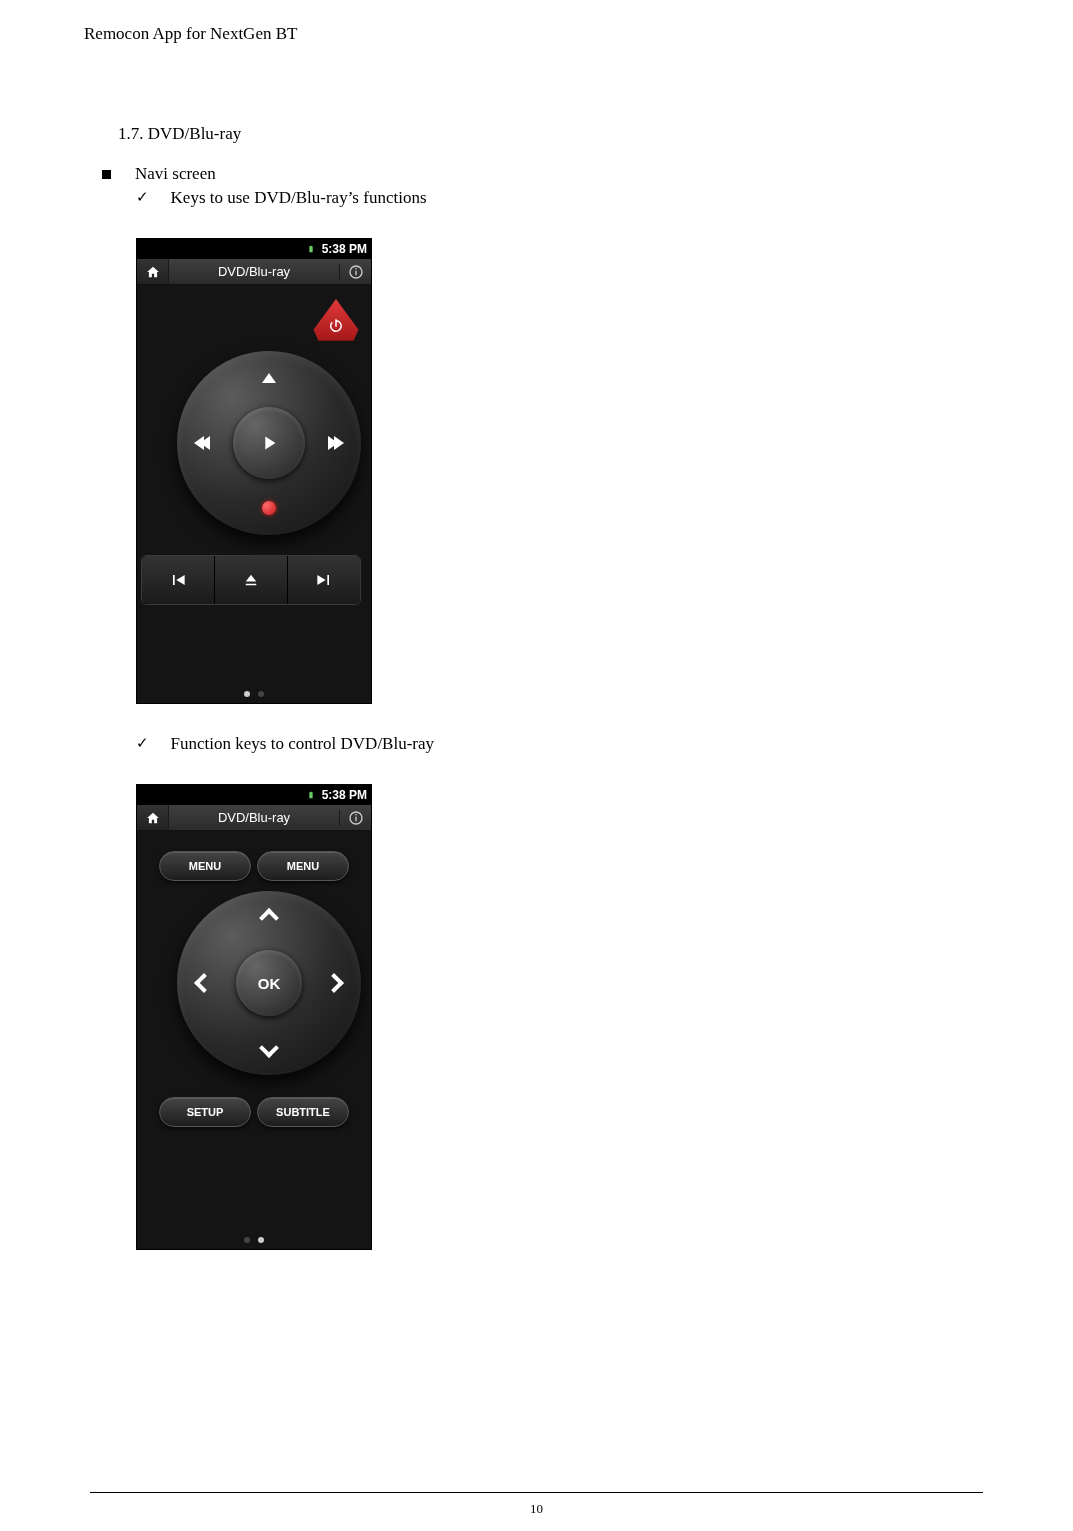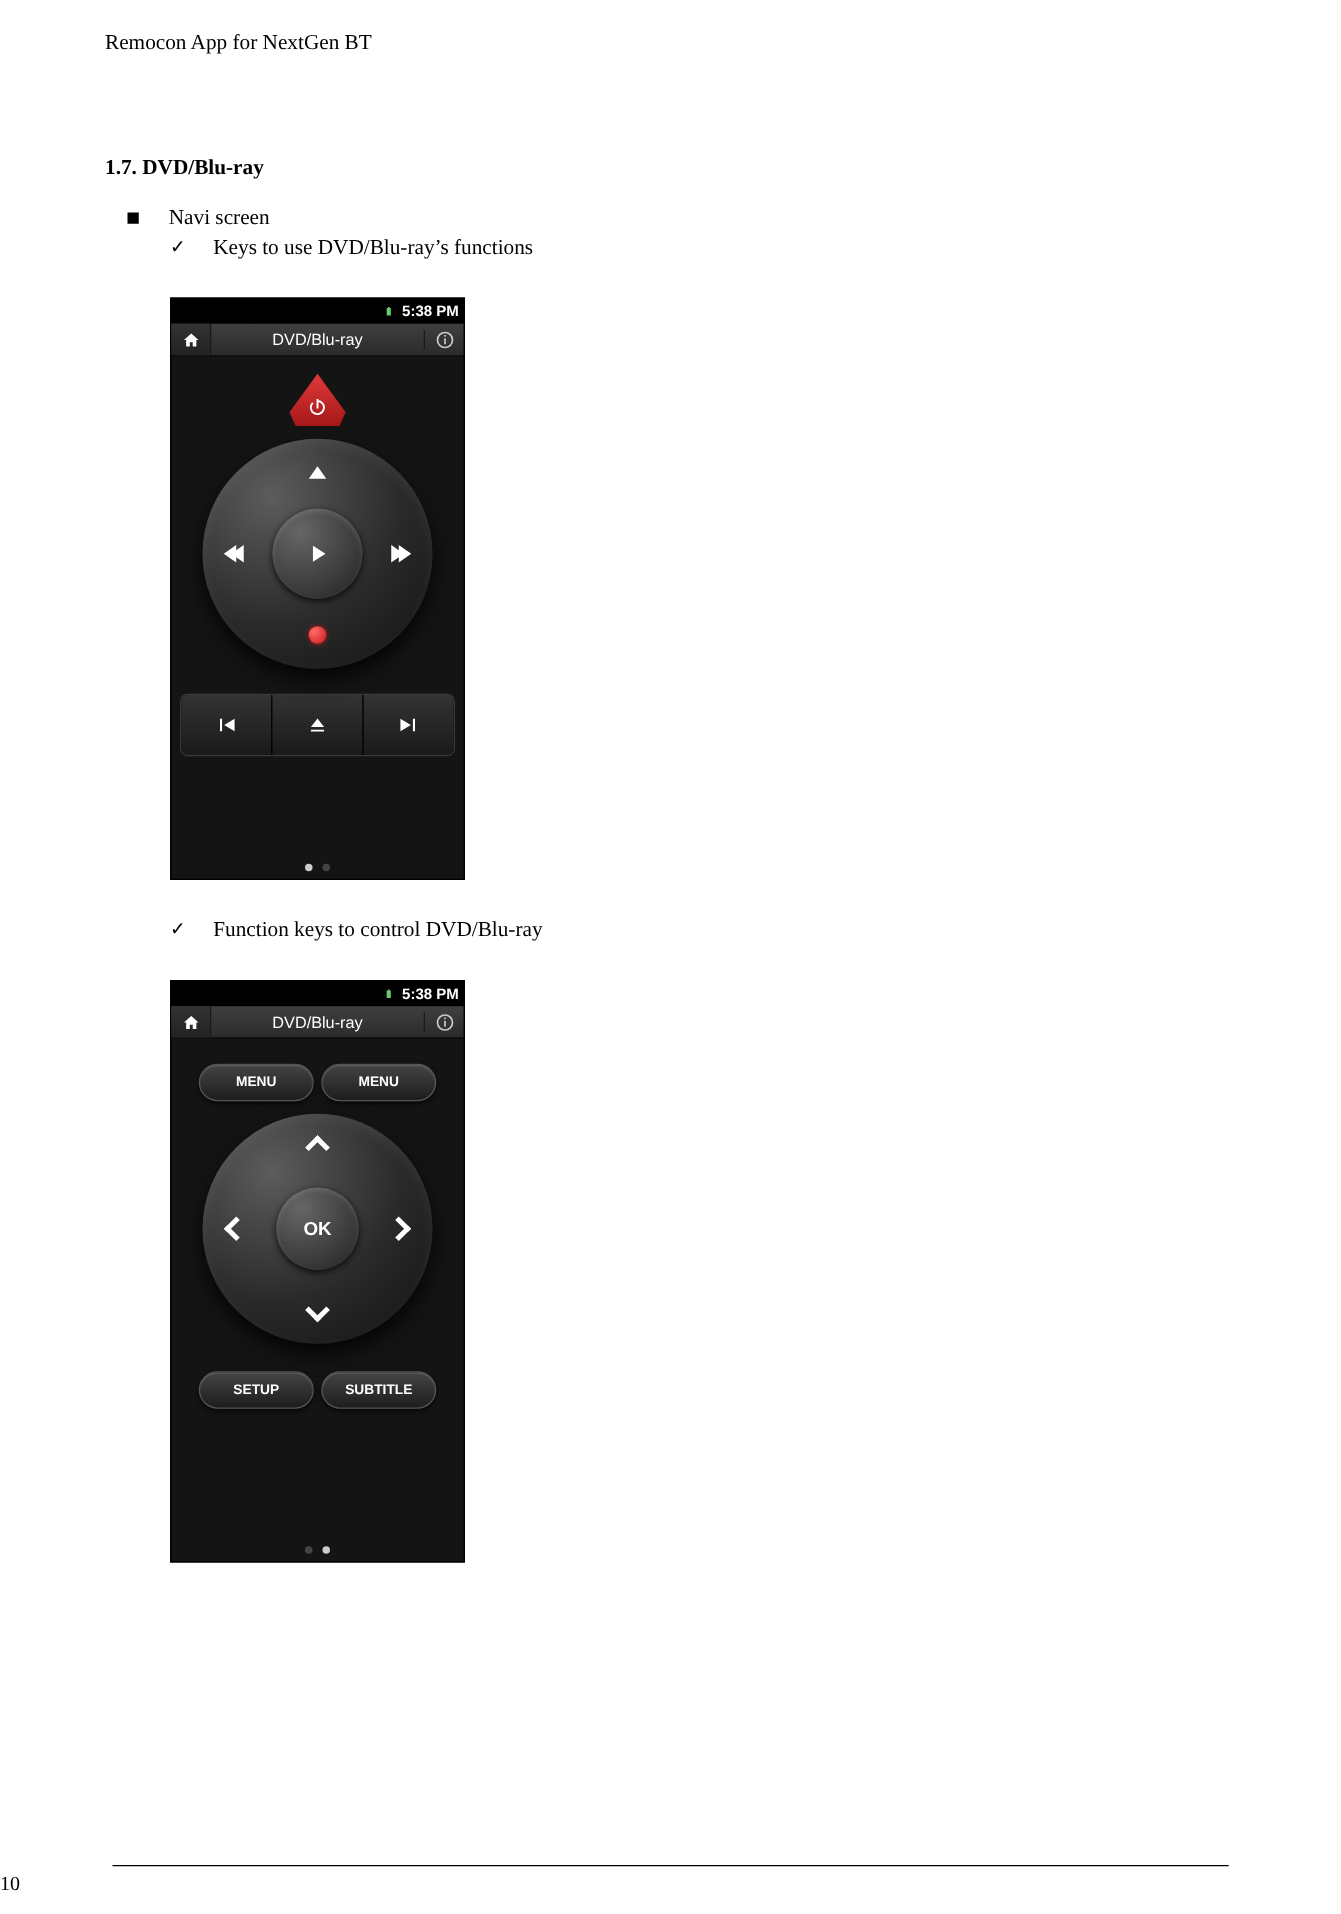--- a/index.html
+++ b/index.html
@@ -13,23 +13,24 @@
   }
   .page {
     padding: 24px 90px 0 84px;
   }
   .header-right {
     text-align: left;
     font-size: 17px;
     margin-bottom: 80px;
   }
   .section-heading {
-    font-weight: bold;
+    font-weight: normal;
     font-size: 17px;
     margin-bottom: 20px;
+    margin-left: 34px;
   }
   .bullet-row {
     display: flex;
     align-items: flex-start;
     font-size: 17px;
     margin-left: 18px;
     margin-bottom: 4px;
   }
   .bullet-square {
     width: 9px;
@@ -110,21 +111,21 @@
     align-items:center;
     justify-content:center;
     border-left:1px solid #1a1a1a;
   }
   .app-body {
     background: #141414;
     height: calc(100% - 46px);
     padding: 14px 10px 11px 10px;
     display:flex;
     flex-direction:column;
-    align-items:center;
+    align-items:flex-end;
   }
   
   .power-btn {
     width: 50px; height: 44px;
     display:flex; align-items:center; justify-content:center;
     margin-bottom: 8px;
   }
   .power-triangle {
     width:50px; height:44px;
     background: linear-gradient(#e03a3a,#a31616);
@@ -248,22 +249,22 @@
   .footer-line {
     position:absolute;
     bottom: 38px;
     left:90px; right:90px;
     border-top:1px solid #000;
   }
   .page-num {
     position:absolute;
     bottom: 14px;
     left:0; right:0;
-    text-align:left;
-    font-size:16px;
+    text-align:center;
+    font-size:13px;
   }
 </style>
 </head>
 <body>
 
 <div class="page">
   <div class="header-right">Remocon App for NextGen BT</div>
 
   <div class="section-heading">1.7. DVD/Blu-ray</div>
 

